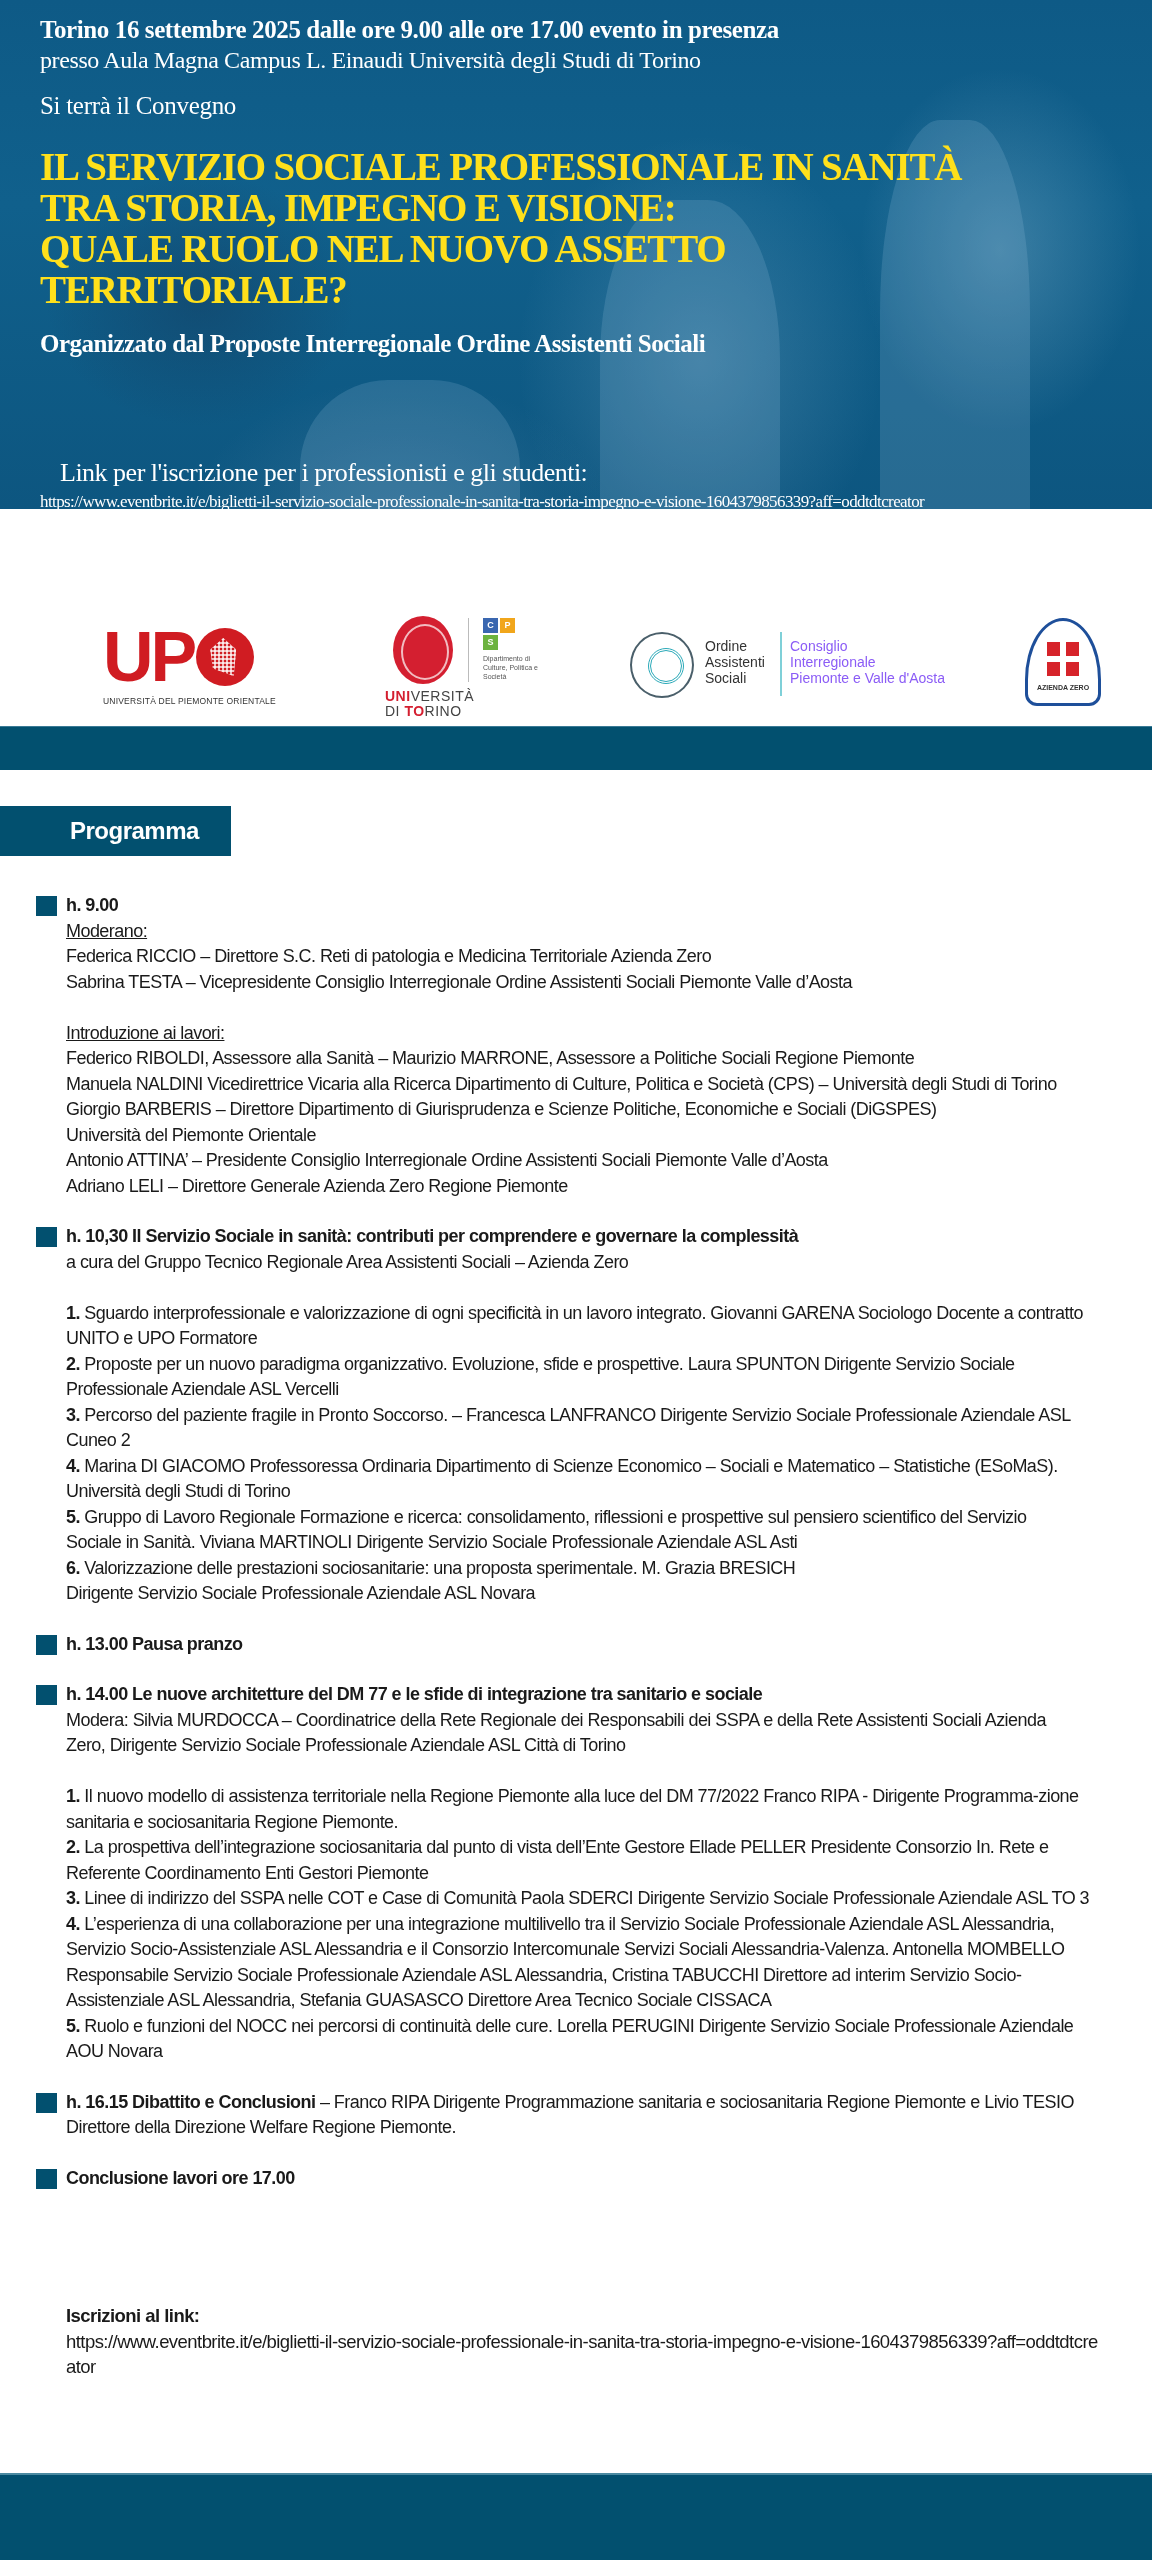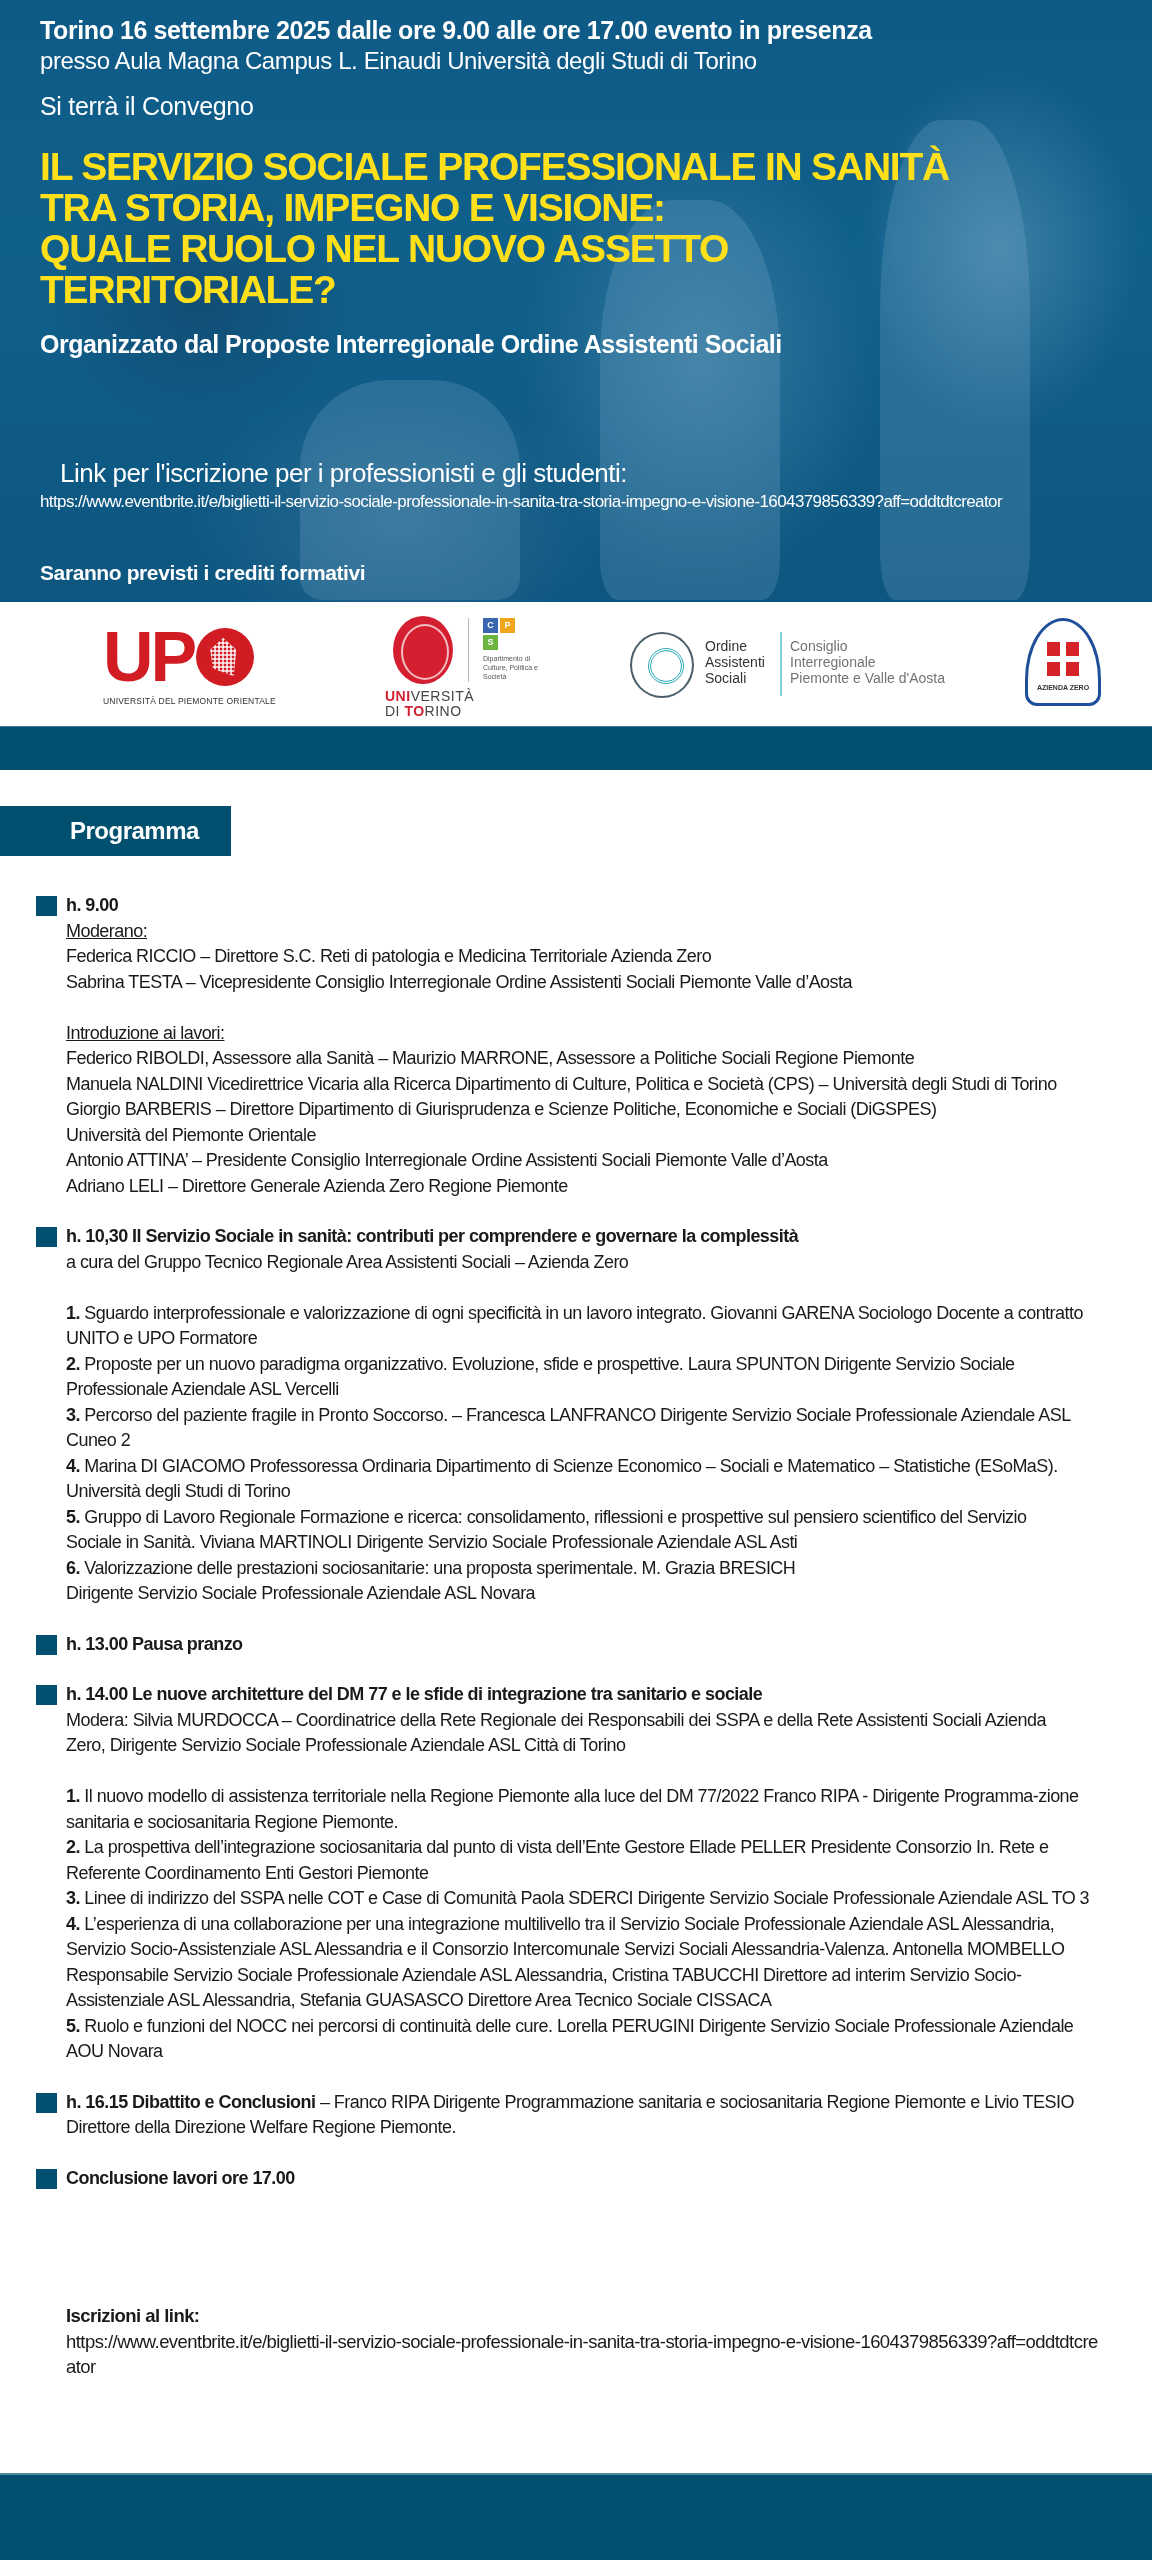--- a/index.html
+++ b/index.html
@@ -1,28 +1,29 @@
 <!DOCTYPE html>
 <html><head>
 <meta charset="utf-8">
 <style>
   * { box-sizing: border-box; margin: 0; padding: 0; }
   html, body { width: 1152px; height: 2560px; background: #ffffff; overflow: hidden; }
   body { font-family: "Liberation Sans", sans-serif; color: #1a1a1a; position: relative; }
 
   
   .hero {
-    position: absolute; left: 0; top: 0; width: 1152px; height: 602px;
+    position: absolute; left: 0; top: 0; width: 1152px; height: 509px;
     background:
       radial-gradient(ellipse 260px 320px at 700px 360px, rgba(120,170,200,0.35), rgba(0,0,0,0) 70%),
       radial-gradient(ellipse 200px 260px at 1000px 250px, rgba(140,185,210,0.35), rgba(0,0,0,0) 70%),
       radial-gradient(ellipse 300px 200px at 400px 520px, rgba(90,140,175,0.35), rgba(0,0,0,0) 70%),
       radial-gradient(ellipse 220px 180px at 200px 300px, rgba(20,60,95,0.5), rgba(0,0,0,0) 70%),
       linear-gradient(180deg, #0e5a86 0%, #10608c 40%, #0d5680 100%);
     overflow: hidden;
+    font-family: Liberation Serif, serif;
   }
   .hero .shape { position: absolute; background: rgba(160,200,225,0.18); border-radius: 40% 40% 10% 10%; }
   .hero-line1 { position: absolute; left: 40px; top: 16px; font-size: 25px; font-weight: bold; color: #ffffff; letter-spacing: -0.4px; }
   .hero-line2 { position: absolute; left: 40px; top: 47px; font-size: 24px; color: #ffffff; letter-spacing: -0.4px; }
   .hero-intro { position: absolute; left: 40px; top: 92px; font-size: 25px; color: #ffffff; letter-spacing: -0.3px; }
   .hero-title { position: absolute; left: 40px; top: 146px; width: 900px; font-size: 39px; line-height: 41px; font-weight: bold; color: #ffe01b; letter-spacing: -1.2px; }
   .hero-title div { white-space: nowrap; }
   .hero-org { position: absolute; left: 40px; top: 330px; font-size: 25px; font-weight: bold; color: #ffffff; letter-spacing: -0.5px; }
   .hero-link-label { position: absolute; left: 40px; top: 458px; font-size: 26px; color: #ffffff; letter-spacing: -0.5px; margin-left: 20px; }
   .hero-link-url { position: absolute; left: 40px; top: 492px; font-size: 17px; color: #ffffff; letter-spacing: -0.6px; white-space: nowrap; }
@@ -46,21 +47,21 @@
   .cps-grid { position: absolute; left: 98px; top: 4px; width: 32px; height: 32px; display: grid; grid-template-columns: 1fr 1fr; gap: 2px; }
   .cps-grid span { display: block; font-size: 9px; font-weight: bold; color: #fff; text-align: center; line-height: 15px; }
   .cps-c { background: #3a67b0; } .cps-p { background: #f1a61b; } .cps-s { background: #6cb33f; } .cps-e { background: transparent; }
   .cps-text { position: absolute; left: 98px; top: 40px; font-size: 7px; line-height: 9px; color: #555; width: 70px; }
 
   .oas { left: 605px; top: 28px; width: 340px; height: 72px; }
   .oas-emblem { position: absolute; left: 0; top: 2px; width: 64px; height: 66px; border-radius: 50%; border: 2px solid #4a5f6a; }
   .oas-emblem::before { content: ""; position: absolute; left: 16px; top: 14px; width: 30px; height: 30px; border-radius: 50%; border: 3px double #2aa9b8; }
   .oas-t1 { position: absolute; left: 75px; top: 8px; font-size: 14px; line-height: 16px; color: #333; }
   .oas-divider { position: absolute; left: 150px; top: 2px; width: 2px; height: 64px; background: #7fd0d8; }
-  .oas-t2 { position: absolute; left: 160px; top: 8px; font-size: 14px; line-height: 16px; color: #737373; white-space: nowrap; }
+  .oas-t2 { position: absolute; left: 160px; top: 8px; font-size: 14px; line-height: 16px; color: #8b5cf6; white-space: nowrap; }
 
   .az0 { left: 998px; top: 16px; width: 80px; height: 92px; }
   .az0-shield { position: absolute; left: 2px; top: 0; width: 76px; height: 88px; border: 3px solid #1e4f9a; border-radius: 50% 50% 12px 12px / 70% 70% 12px 12px; background: #fff; }
   .az0-cross { position: absolute; left: 24px; top: 24px; width: 32px; height: 34px; background: #d6232a; }
   .az0-cross::before { content: ""; position: absolute; left: 13px; top: 0; width: 6px; height: 34px; background: #fff; }
   .az0-cross::after { content: ""; position: absolute; left: 0; top: 14px; width: 32px; height: 6px; background: #fff; }
   .az0-label { position: absolute; left: 0; top: 66px; width: 80px; text-align: center; font-size: 7px; color: #333; font-weight: bold; }
 
   
   .band-top { position: absolute; left: 0; top: 726px; width: 1152px; height: 44px; background: #02506f; border-top: 1px solid #3a7a95; }

